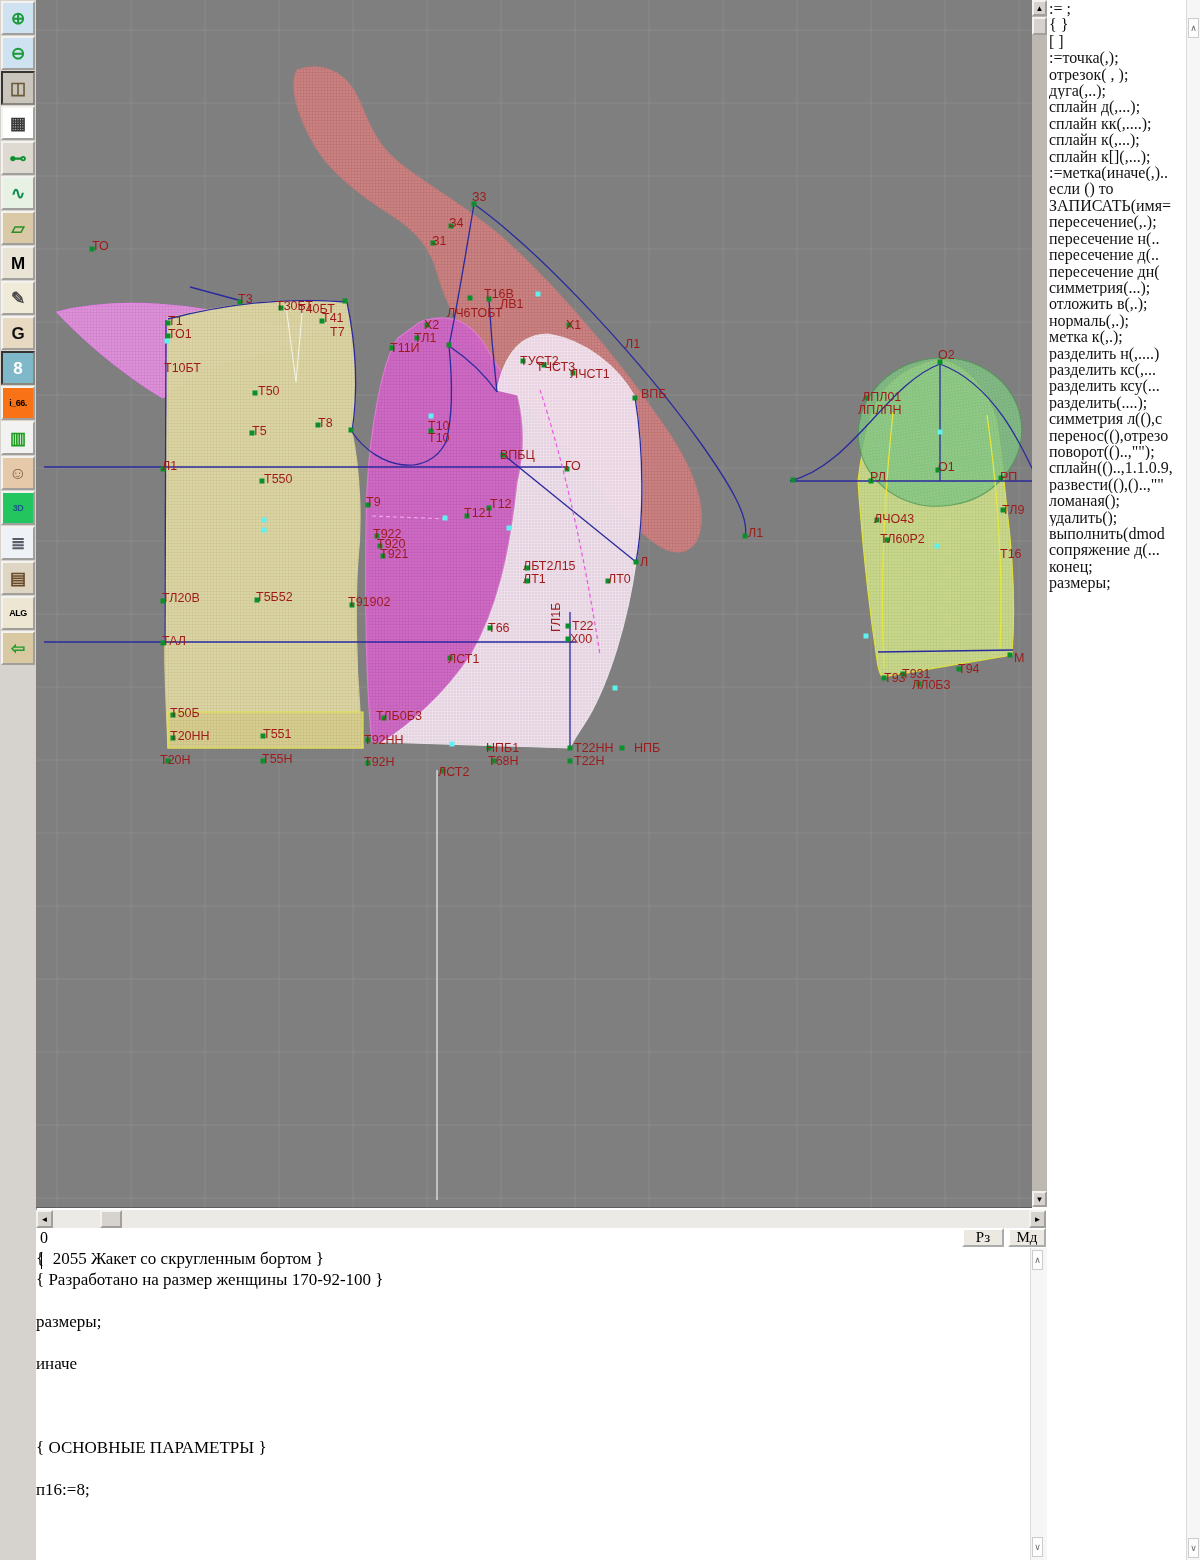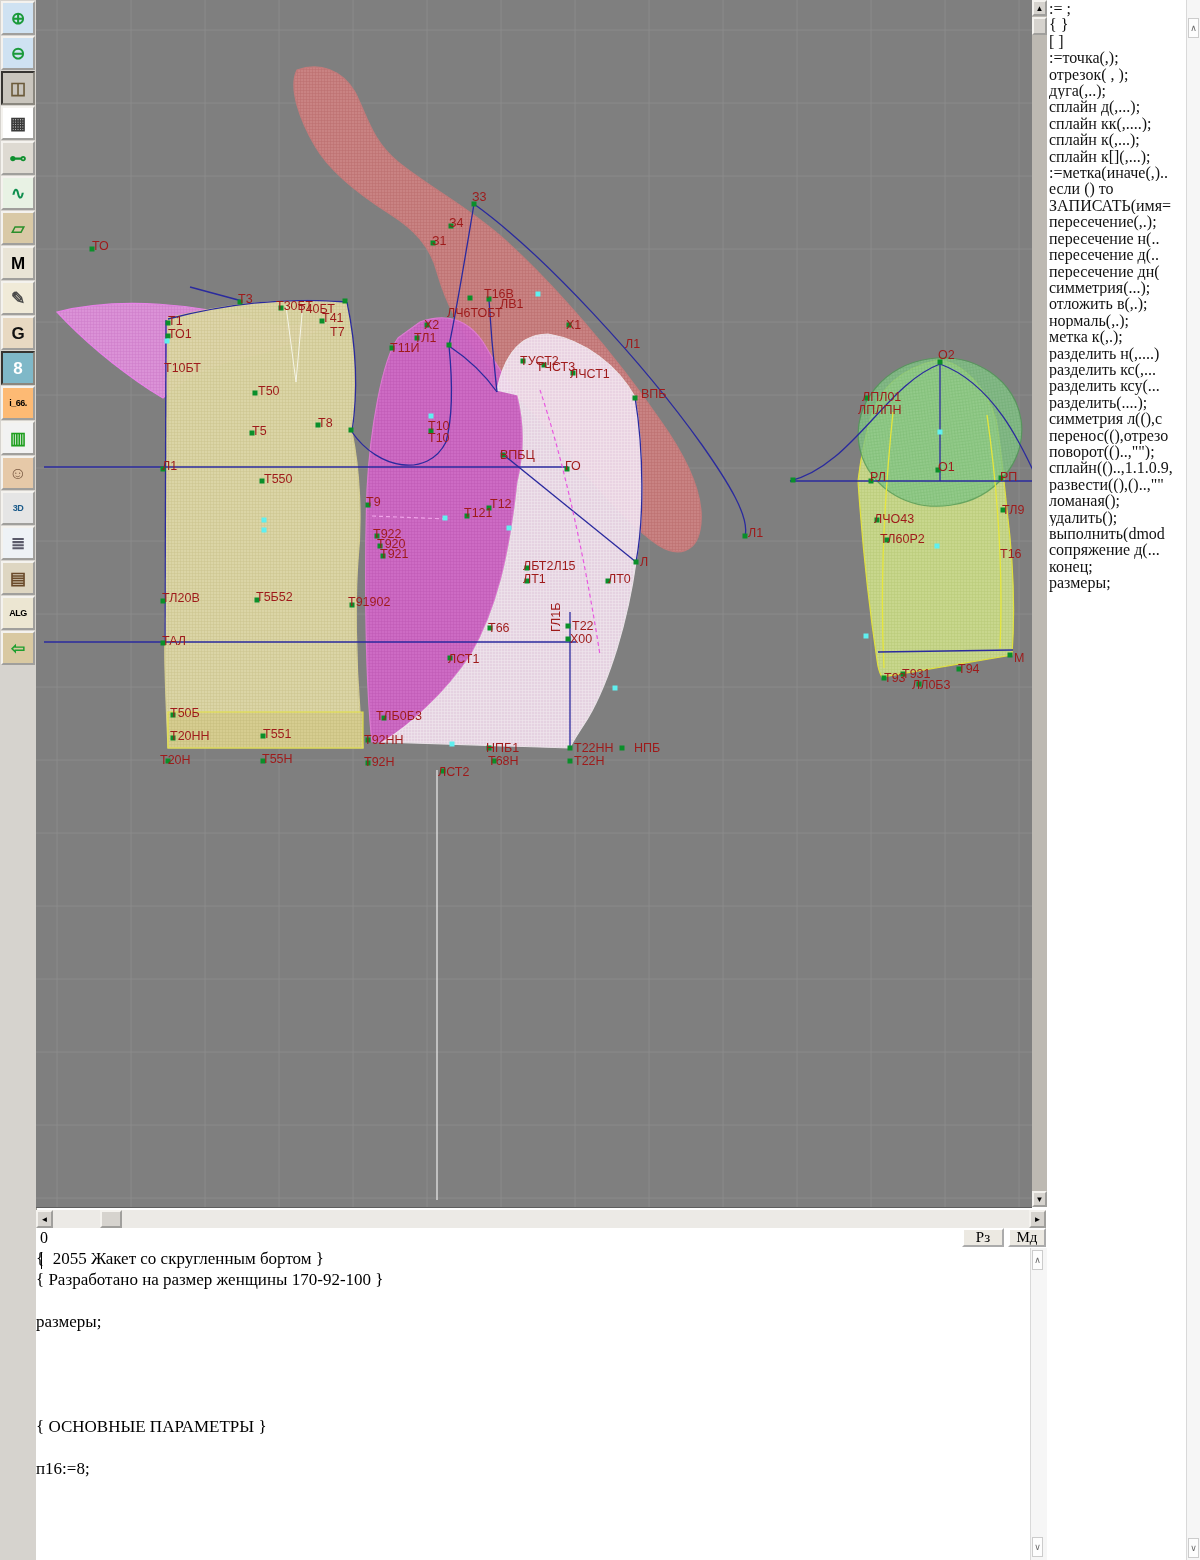--- a/index.html
+++ b/index.html
@@ -73,30 +73,30 @@
       </div>
       <div class="tool-btn" style="background: rgb(240, 234, 216);">
         <span class="glyph" style="color: rgb(74, 74, 74);">✎</span>
       </div>
       <div class="tool-btn" style="background: rgb(232, 217, 194);">
         <span class="glyph" style="color: rgb(17, 17, 17);">G</span>
       </div>
       <div class="tool-btn pressed" style="background: rgb(127, 184, 200);">
         <span class="glyph" style="color: rgb(255, 255, 255);">8</span>
       </div>
-      <div class="tool-btn" style="background: #fdba74;">
+      <div class="tool-btn" style="background: #f97316;">
         <span class="glyph small" style="color: rgb(0, 0, 0);">i_66.</span>
       </div>
       <div class="tool-btn" style="background: rgb(242, 242, 242);">
         <span class="glyph" style="color: rgb(31, 159, 31);">▥</span>
       </div>
       <div class="tool-btn" style="background: rgb(230, 201, 168);">
         <span class="glyph" style="color: rgb(122, 90, 66);">☺</span>
       </div>
-      <div class="tool-btn" style="background: #e5e5e5;">
+      <div class="tool-btn" style="background: #22c55e;">
         <span class="glyph small" style="color: rgb(26, 90, 138);">3D</span>
       </div>
       <div class="tool-btn" style="background: rgb(238, 242, 246);">
         <span class="glyph" style="color: rgb(90, 90, 106);">≣</span>
       </div>
       <div class="tool-btn" style="background: rgb(222, 214, 194);">
         <span class="glyph" style="color: rgb(106, 74, 42);">▤</span>
       </div>
       <div class="tool-btn" style="background: rgb(236, 230, 210);">
         <span class="glyph small" style="color: rgb(0, 0, 0);">ALG</span>
@@ -420,20 +420,21 @@
     <div class="mini-btn" style="left:926px;width:42px;">Рз</div>
     <div class="mini-btn" style="left:972px;width:38px;">Мд</div>
   </div>
 
   <div id="editor">
       <div class="eline">{  2055 Жакет со скругленным бортом }</div>
       <div class="eline">{ Разработано на размер женщины 170-92-100 }</div>
       <div class="eline"></div>
       <div class="eline">размеры;</div>
       <div class="eline"></div>
+      <div class="eline">иначе</div>
       <div class="eline"></div>
       <div class="eline"></div>
       <div class="eline"></div>
       <div class="eline">{ ОСНОВНЫЕ ПАРАМЕТРЫ }</div>
       <div class="eline"></div>
       <div class="eline">п16:=8;</div>
     </div>
   <div id="text-cursor"></div>
 
   <div id="editor-vscroll">

